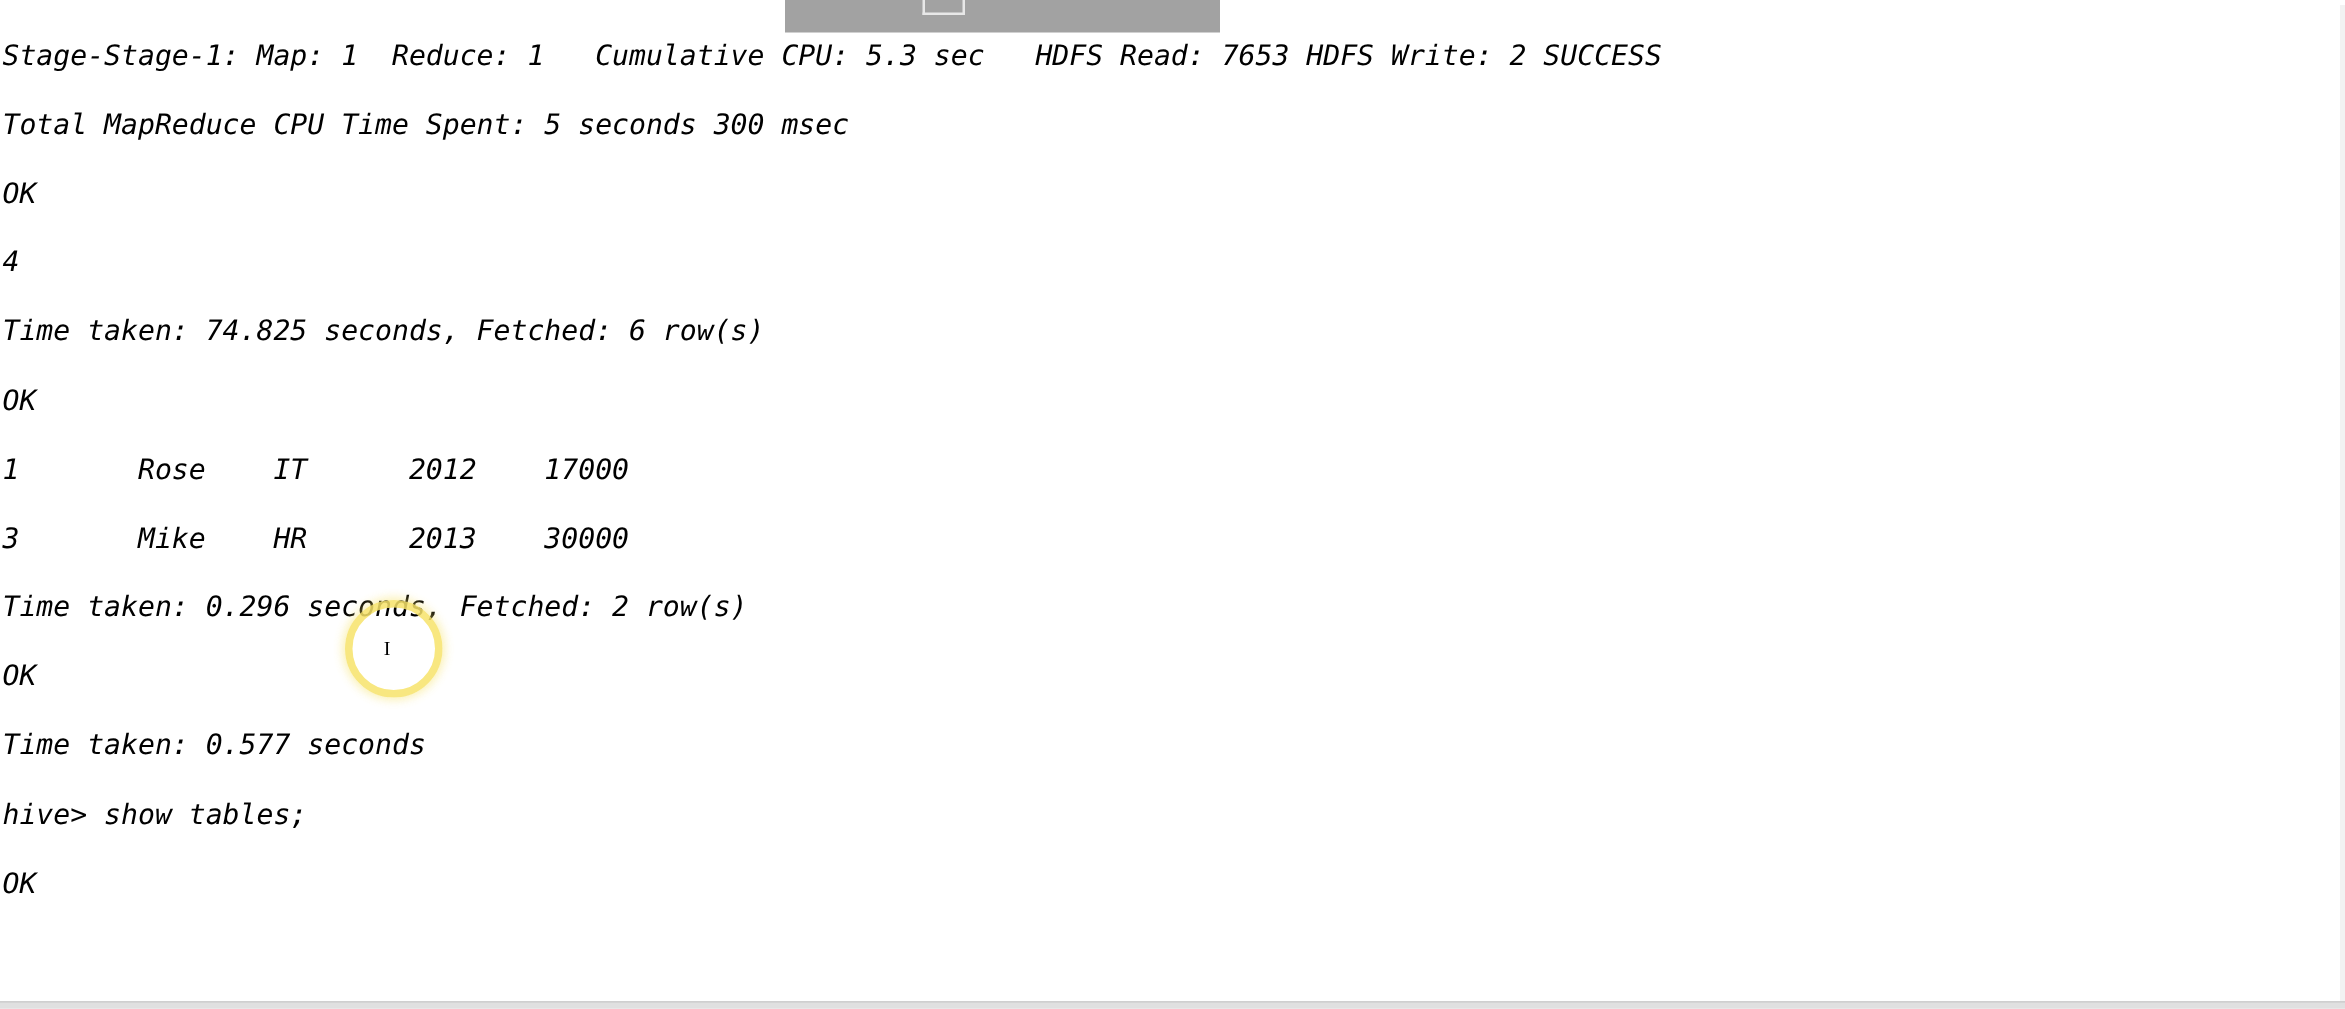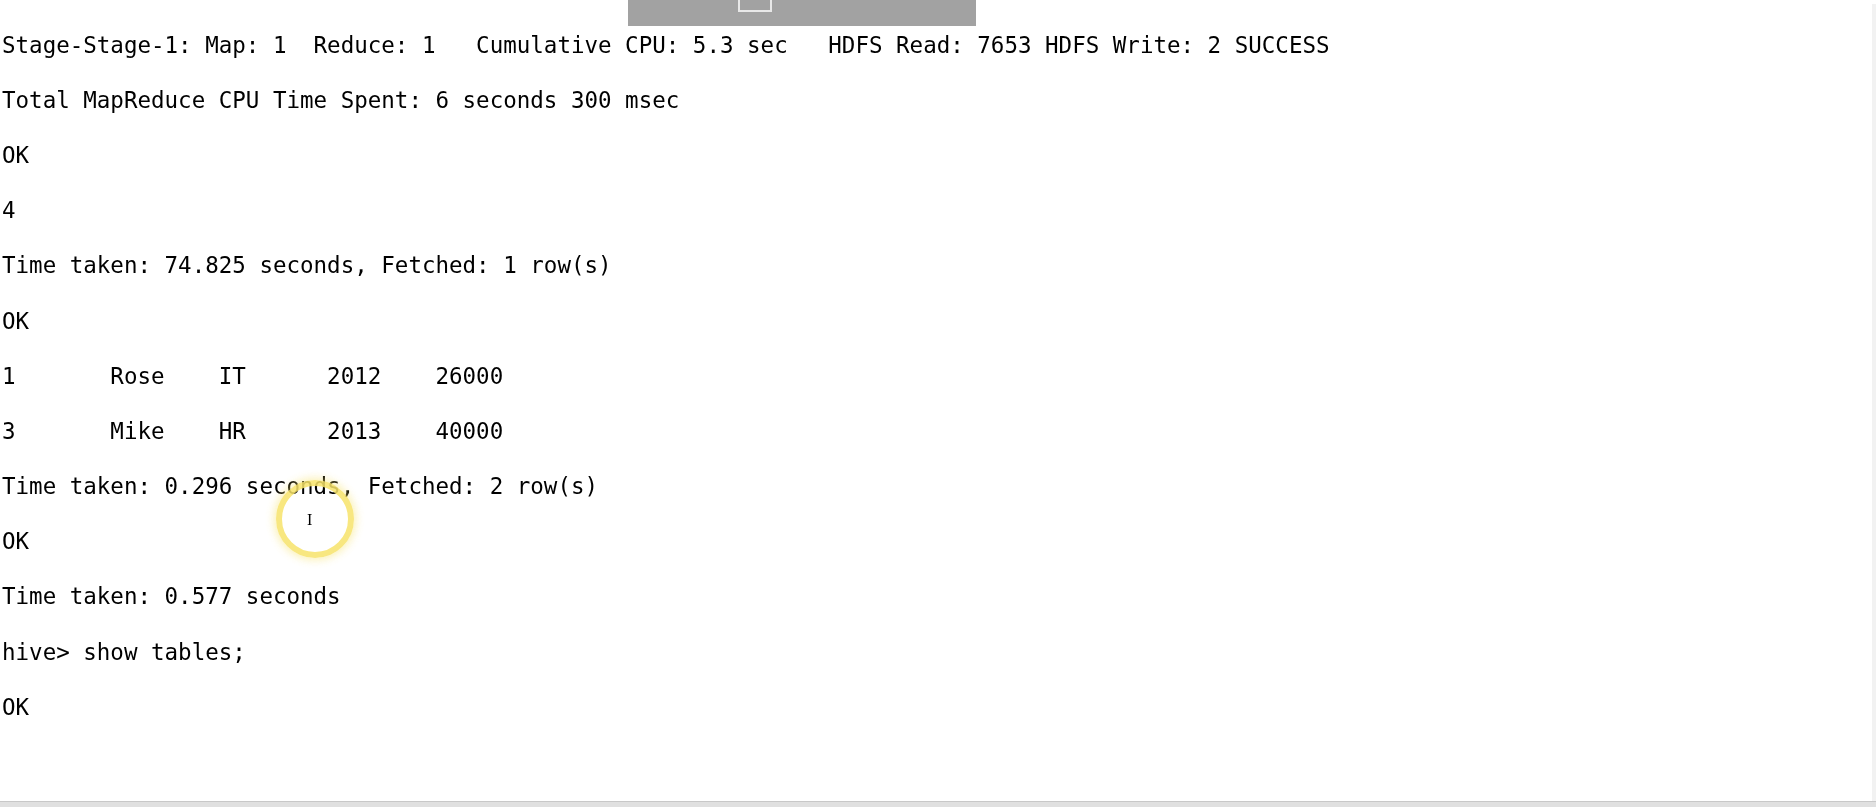--- a/index.html
+++ b/index.html
@@ -14,20 +14,21 @@
     width: 1876px;
     height: 807px;
   }
   .terminal {
     white-space: pre;
     padding: 4px 0 0 2px;
     position: relative;
   }
   .line {
     display: block;
+    font-style: italic;
   }
   .titlebar-shadow {
     position: absolute;
     top: 0;
     left: 628px;
     width: 348px;
     height: 26px;
     background: #707070;
     opacity: 0.65;
     z-index: 5;
@@ -87,27 +88,27 @@
   }
 </style>
 </head>
 <body>
 
 <div class="titlebar-shadow"></div>
 <div class="titlebar-tab"></div>
 
 <div class="terminal">
 <span class="line">Stage-Stage-1: Map: 1  Reduce: 1   Cumulative CPU: 5.3 sec   HDFS Read: 7653 HDFS Write: 2 SUCCESS</span>
-<span class="line">Total MapReduce CPU Time Spent: 6 seconds 300 msec</span>
+<span class="line">Total MapReduce CPU Time Spent: 5 seconds 300 msec</span>
 <span class="line">OK</span>
 <span class="line">4</span>
-<span class="line">Time taken: 74.825 seconds, Fetched: 1 row(s)</span>
+<span class="line">Time taken: 74.825 seconds, Fetched: 6 row(s)</span>
 <span class="line">OK</span>
-<span class="line">1       Rose    IT      2012    26000</span>
-<span class="line">3       Mike    HR      2013    40000</span>
+<span class="line">1       Rose    IT      2012    17000</span>
+<span class="line">3       Mike    HR      2013    30000</span>
 <span class="line">Time taken: 0.296 seconds, Fetched: 2 row(s)</span>
 <span class="line">OK</span>
 <span class="line">Time taken: 0.577 seconds</span>
 <span class="line">hive&gt; show tables;</span>
 <span class="line">OK</span>
 
 
 
 
 

